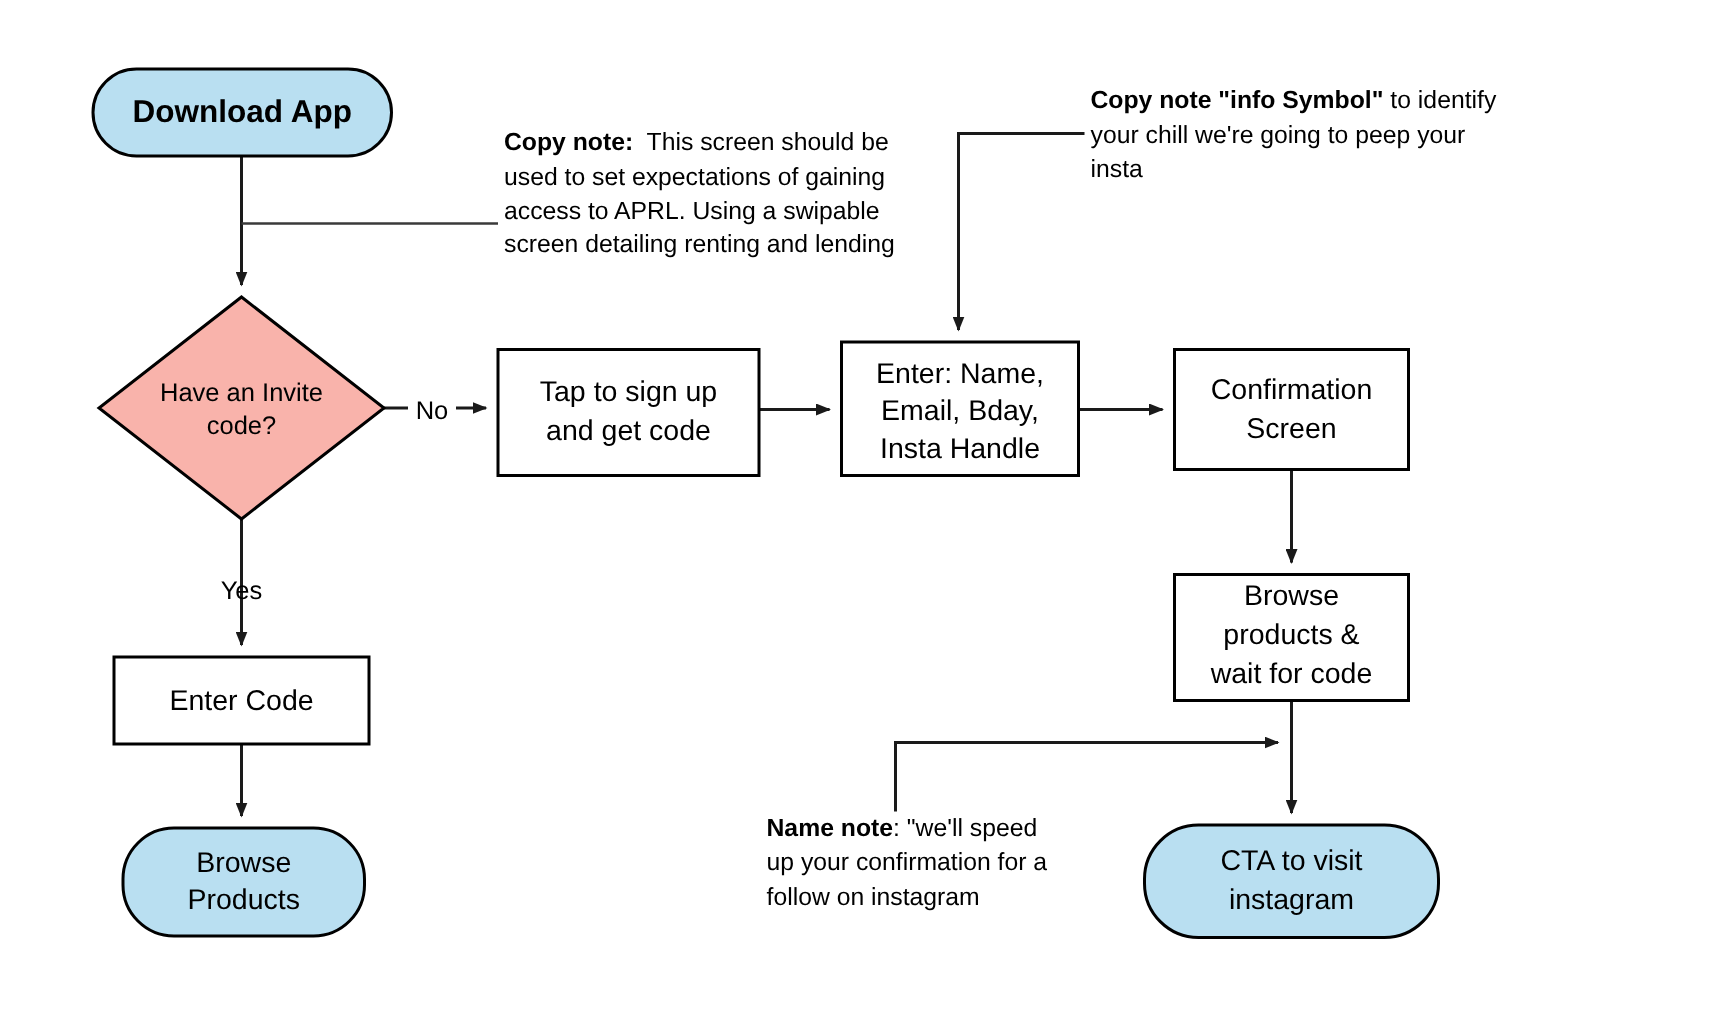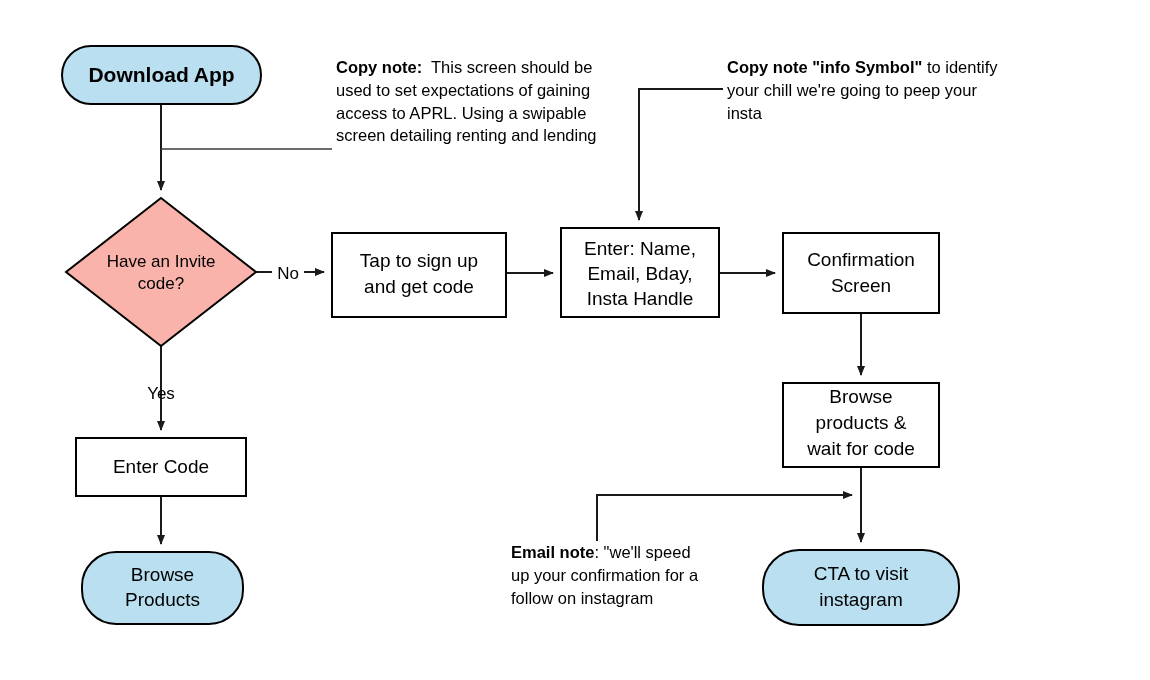--- a/index.html
+++ b/index.html
@@ -65,21 +65,21 @@
   }
   .note {
     position: absolute;
     font-family: "Liberation Sans", sans-serif;
     font-size: 16.5px;
     line-height: 1.38;
     color: #000000;
     white-space: pre-wrap;
   }
   .note b { font-weight: bold; }
-  .note-1 { left: 336px; top: 56px;  width: 292px; }
+  .note-1 { left: 336px; top: 84px;  width: 292px; }
   .note-2 { left: 727px; top: 56px;  width: 278px; }
   .note-3 { left: 511px; top: 541px; width: 200px; }
 </style>
 </head>
 <body>
 
 <div id="canvas">
 
   <svg class="diagram" viewBox="0 0 1150 680">
     <defs>
@@ -187,15 +187,15 @@
       <rect class="node-shape shape-terminator" x="763" y="550" width="196" height="75" rx="36" ry="36"></rect>
       <text class="node-text" x="861" y="575">CTA to visit</text>
       <text class="node-text" x="861" y="601">instagram</text>
     </g>
   </svg>
 
   <div class="note note-1"><b>Copy note:</b><span>  This screen should be used to set expectations of gaining access to APRL. Using a swipable screen detailing renting and lending</span></div>
 
   <div class="note note-2"><b>Copy note "info Symbol"</b><span> to identify your chill we're going to peep your insta</span></div>
 
-  <div class="note note-3"><b>Email note</b><span>: "we'll speed up your confirmation for a follow on instagram</span></div>
+  <div class="note note-3"><b>Name note</b><span>: "we'll speed up your confirmation for a follow on instagram</span></div>
 
 </div>
 
 </body></html>

